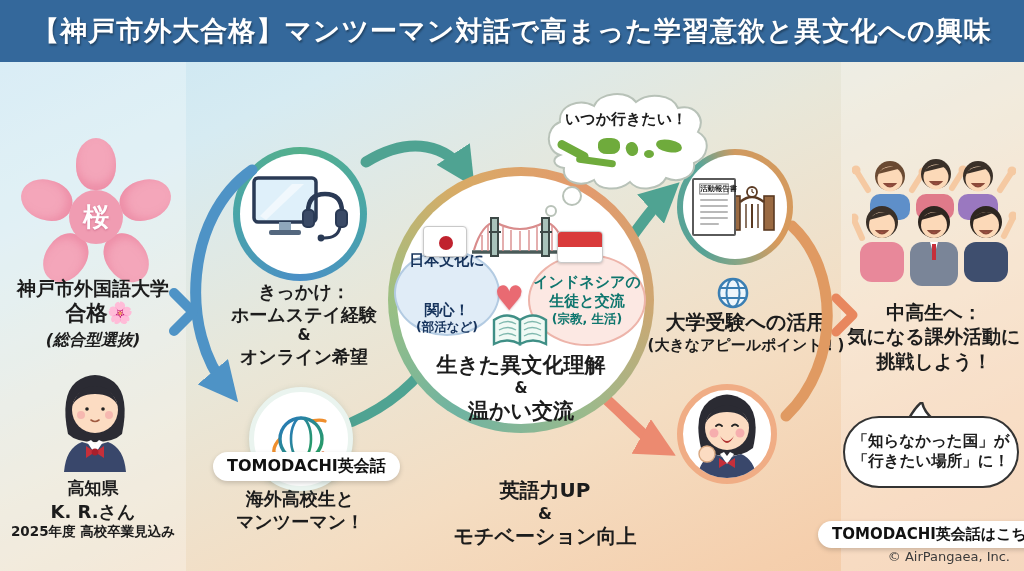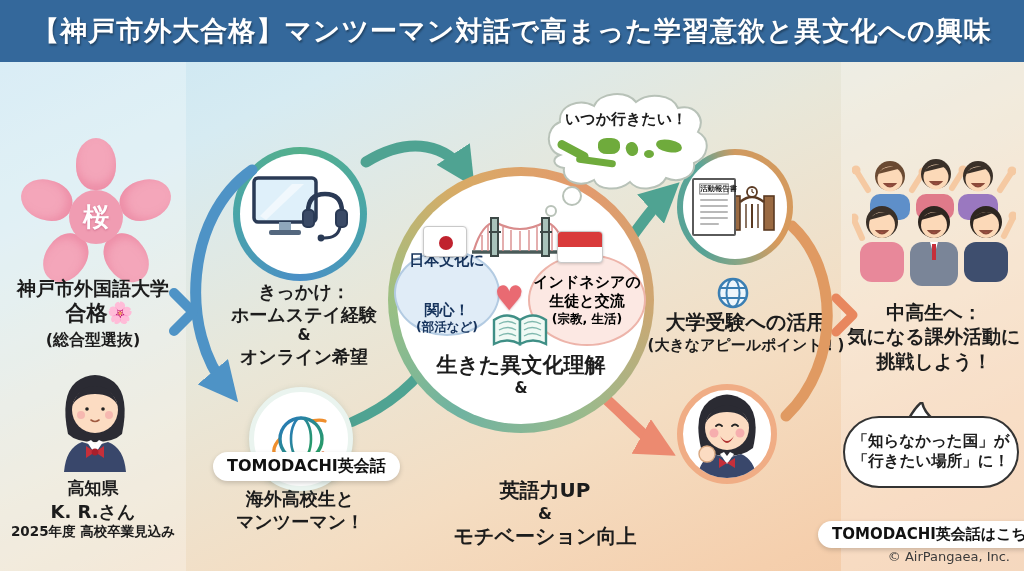--- a/index.html
+++ b/index.html
@@ -43,21 +43,21 @@
   .circle-globe { left:249px; top:387px; width:104px; height:104px; border:5px solid #eaf4ef;
     box-shadow:0 2px 6px rgba(80,120,110,.25); }
   .circle-girl { left:677px; top:384px; width:100px; height:100px; border:6px solid #f0ad85; overflow:hidden; }
   
   .pill { position:absolute; background:#fff; border-radius:18px; padding:4px 14px;
     font-weight:700; color:#111; box-shadow:0 2px 5px rgba(0,0,0,.18); white-space:nowrap; }
   
   .cbubble { position:absolute; border-radius:50%; display:flex; flex-direction:column;
     align-items:center; justify-content:center; font-weight:700; text-align:center; line-height:1.25; }
   .cbubble.jp { left:394px; top:250px; width:106px; height:86px; background:#e0ecf7; border:2px solid #b3cbe2; color:#16335c; }
-  .cbubble.id { left:528px; top:254px; width:118px; height:92px; background:#fcе8e3; background-color:#fce8e3; border:2px solid #edb4aa; color:#000000; }
+  .cbubble.id { left:528px; top:254px; width:118px; height:92px; background:#fcе8e3; background-color:#fce8e3; border:2px solid #edb4aa; color:#0f766e; }
   .flag { position:absolute; border:1px solid #c9c9c9; border-radius:4px; background:#fff;
     box-shadow:0 1px 3px rgba(0,0,0,.2); overflow:hidden; z-index:6; }
   .flag-jp { left:423px; top:226px; width:44px; height:31px; }
   .flag-jp i { position:absolute; left:15px; top:9px; width:14px; height:14px; border-radius:50%; background:#c0222e; }
   .flag-id { left:557px; top:231px; width:46px; height:32px; }
   .flag-id i { position:absolute; left:0; top:0; width:100%; height:50%; background:#d93a3a; }
   .heart { left:494px; top:278px; font-size:34px; color:#e96a72; z-index:6; text-shadow:0 1px 2px rgba(150,30,50,.3); }
   
   .cloud-text { left:556px; top:110px; width:140px; font-size:15px; z-index:8; }
   .blob { position:absolute; background:#6fab3c; z-index:8; border-radius:50%; }
@@ -113,21 +113,21 @@
     <div class="petal" style="transform:rotate(0deg) translateY(-26px)"></div>
     <div class="petal" style="transform:rotate(72deg) translateY(-26px)"></div>
     <div class="petal" style="transform:rotate(144deg) translateY(-26px)"></div>
     <div class="petal" style="transform:rotate(216deg) translateY(-26px)"></div>
     <div class="petal" style="transform:rotate(288deg) translateY(-26px)"></div>
     <div class="core">桜</div>
   </div>
   <div class="abs txt" style="left:0; top:276px; width:186px; font-size:19px;">
     <div>神戸市外国語大学</div>
     <div style="font-size:21px;padding-left:13px;">合格🌸</div>
-    <div style="font-size:16px; margin-top:3px;">(総合型選抜)</div>
+    <div style="font-size:16px; margin-top:3px;font-style:italic;">(総合型選抜)</div>
   </div>
 
   <svg class="abs" style="left:52px; top:368px; z-index:2;" width="86" height="106" viewBox="0 0 86 106">
     <path d="M16,66 Q8,28 24,14 Q43,0 62,14 Q78,28 70,66 Q62,74 43,74 Q24,74 16,66 z" fill="#2b2b33"></path>
     <circle cx="43" cy="42" r="23" fill="#fcdcc2"></circle>
     <path d="M20,38 Q26,18 43,18 Q60,18 66,38 Q60,26 43,26 Q26,26 20,38 z" fill="#2b2b33"></path>
     <circle cx="29" cy="47" r="4" fill="#f6b8b0"></circle>
       <circle cx="57" cy="47" r="4" fill="#f6b8b0"></circle>
     <circle cx="35" cy="41" r="1.8" fill="#222"></circle>
       <circle cx="51" cy="41" r="1.8" fill="#222"></circle>
@@ -246,20 +246,21 @@
     <path d="M2,8 Q15,-1 28,8 L28,32 Q15,25 2,32 z" fill="#f0faf5" stroke="#3f8f86" stroke-width="2.4"></path>
     <path d="M54,8 Q41,-1 28,8 L28,32 Q41,25 54,32 z" fill="#f0faf5" stroke="#3f8f86" stroke-width="2.4"></path>
     <g stroke="#7fb8ae" stroke-width="1.4">
       <path d="M7,12 Q16,7 24,12 M7,18 Q16,13 24,18 M7,24 Q16,19 24,24" fill="none"></path>
       <path d="M49,12 Q40,7 32,12 M49,18 Q40,13 32,18 M49,24 Q40,19 32,24" fill="none"></path>
     </g>
   </svg>
   <div class="abs txt" style="left:408px; top:352px; width:226px; z-index:4;">
     <div style="font-size:21px;">生きた異文化理解</div>
     <div style="font-size:15px;">&amp;</div>
+    <div style="font-size:21px;">温かい交流</div>
   </div>
 
   <div class="abs txt" style="left:430px; top:478px; width:230px; font-size:20px;">
     <div>英語力UP</div>
     <div style="font-size:16px;">&amp;</div>
     <div>モチベーション向上</div>
   </div>
 
   <div class="ring ring-doc z2">
     <div style="display:flex; align-items:center; position:relative; z-index:2;">

